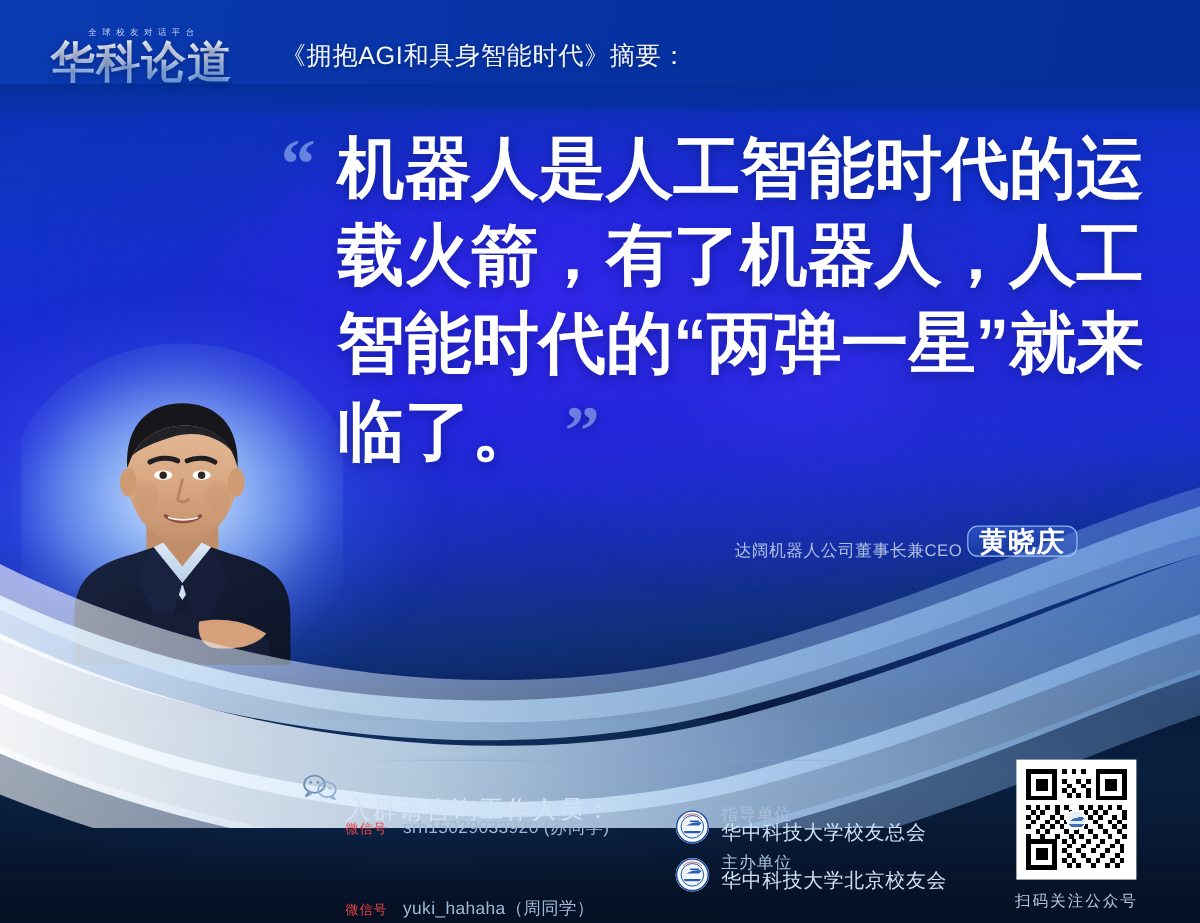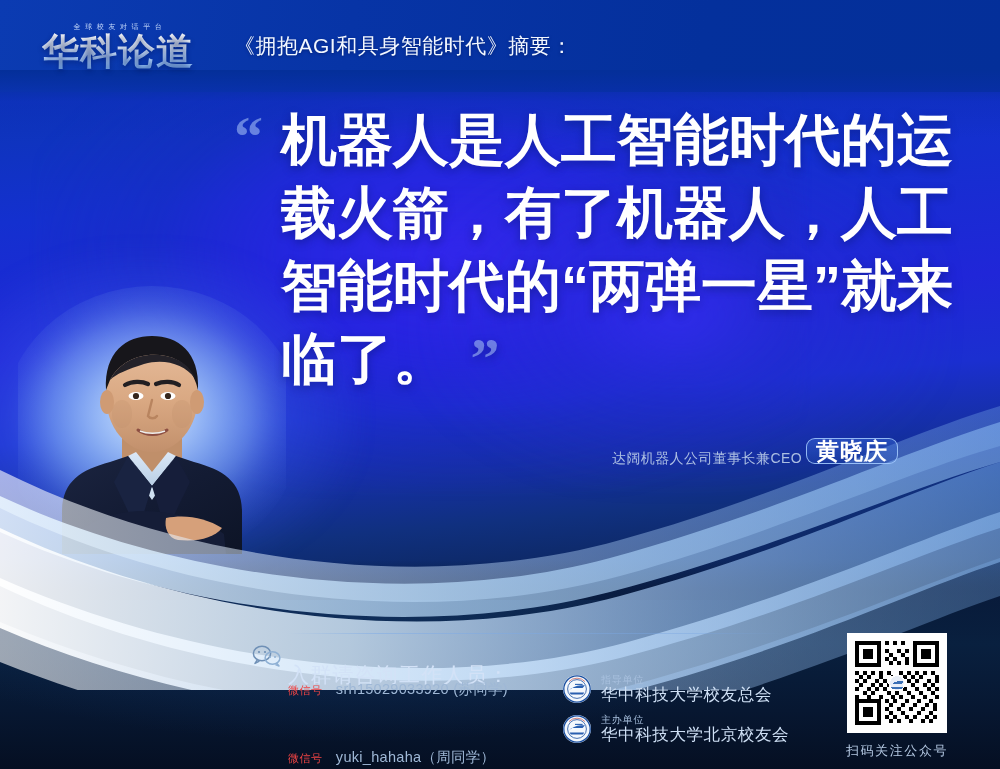--- a/index.html
+++ b/index.html
@@ -83,21 +83,21 @@
   .join-title{position:absolute;left:288px;top:641px;font-size:21px;color:#d3e2f7;letter-spacing:1.2px;white-space:nowrap;margin-top:20px;}
   .contact{position:absolute;left:288px;font-size:14.5px;color:#9fb8d6;letter-spacing:.3px;white-space:nowrap;}
   .contact .lbl{font-size:11px;color:#ef4444;margin-right:9px;letter-spacing:.5px;}
   .c1{top:680px;}
   .c2{top:716px;margin-top:32px;}
 
   .orgs{position:absolute;left:562px;top:672px;}
   .org-row{display:flex;align-items:center;height:34px;margin-bottom:6px;}
   .org-seal{width:30px;height:30px;flex:0 0 30px;margin-right:9px;}
   .org-txt{display:flex;flex-direction:column;justify-content:center;}
-  .org-kind{font-size:10px;color:#a8c0de;letter-spacing:.8px;line-height:10px;white-space:nowrap;}
+  .org-kind{font-size:14px;color:#a8c0de;letter-spacing:.8px;line-height:10px;white-space:nowrap;font-family:Liberation Mono, monospace;}
   .org-name{font-size:16.5px;color:#cfe0f5;letter-spacing:.6px;line-height:19px;white-space:nowrap;}
 
   .qr-wrap{position:absolute;left:841px;top:633px;width:112px;}
   .qr{width:100px;height:100px;background:#fff;padding:4px;margin:0 auto;}
   .qr svg{display:block;}
   .qr-cap{margin-top:9px;text-align:center;font-size:13px;color:#b4c8e2;letter-spacing:1.6px;white-space:nowrap;}
 </style>
 </head>
 <body>
 

